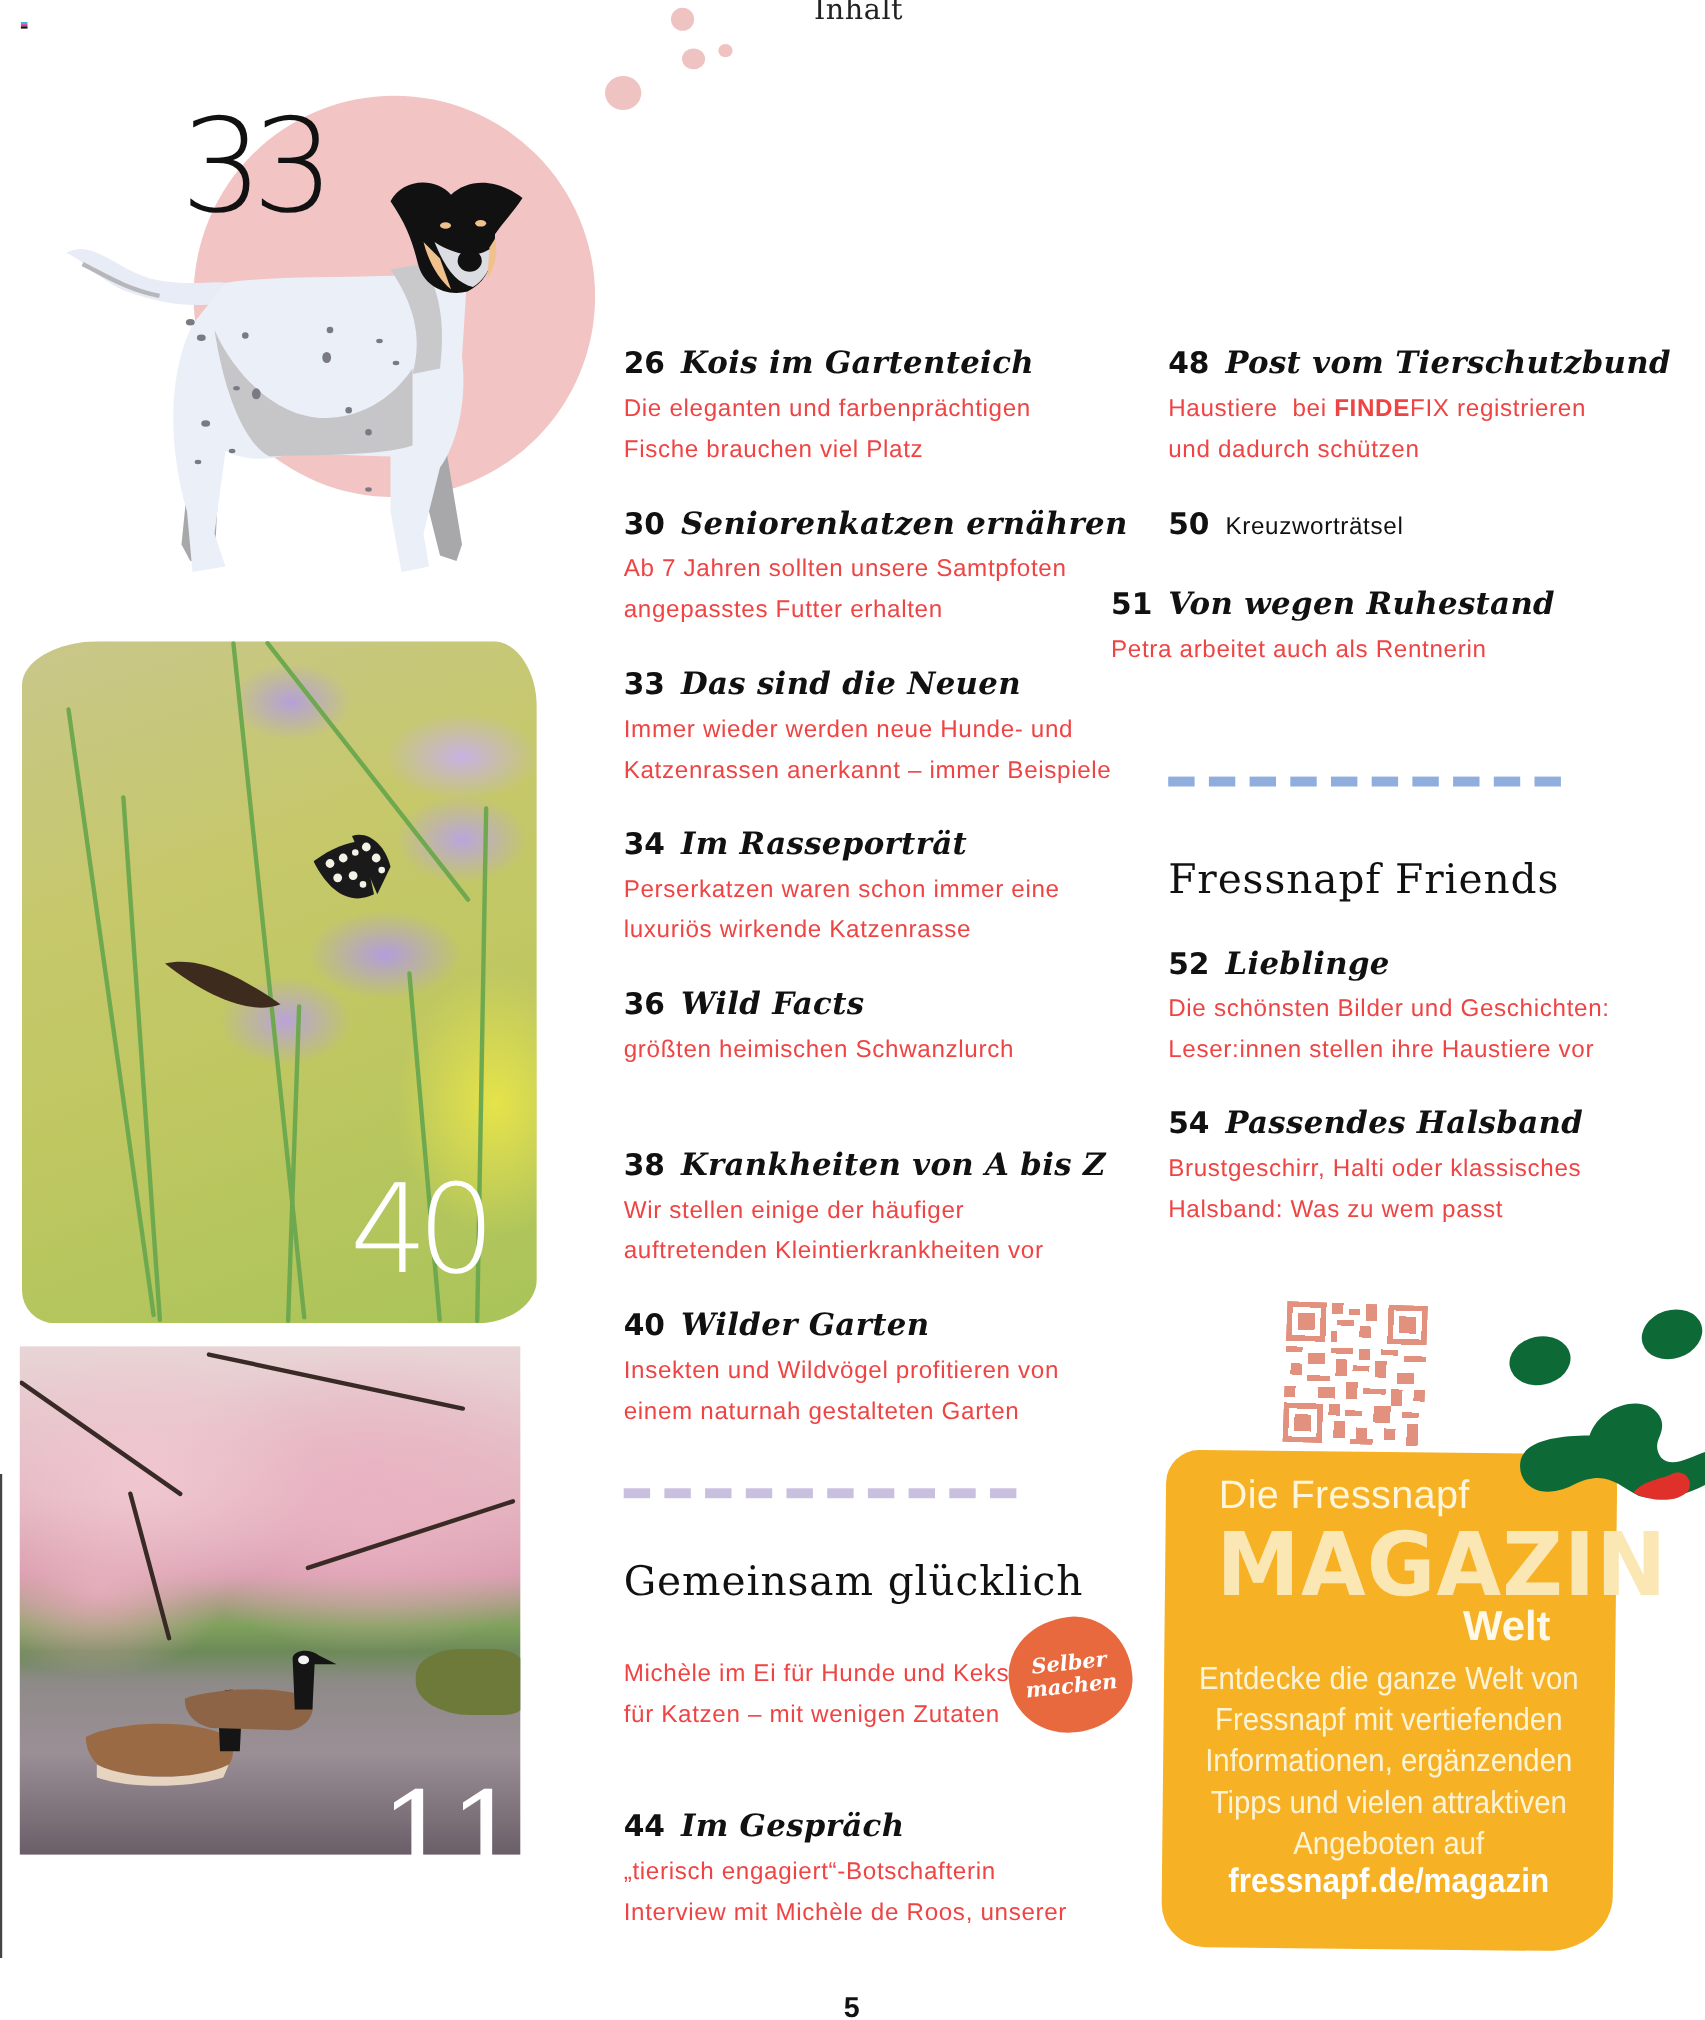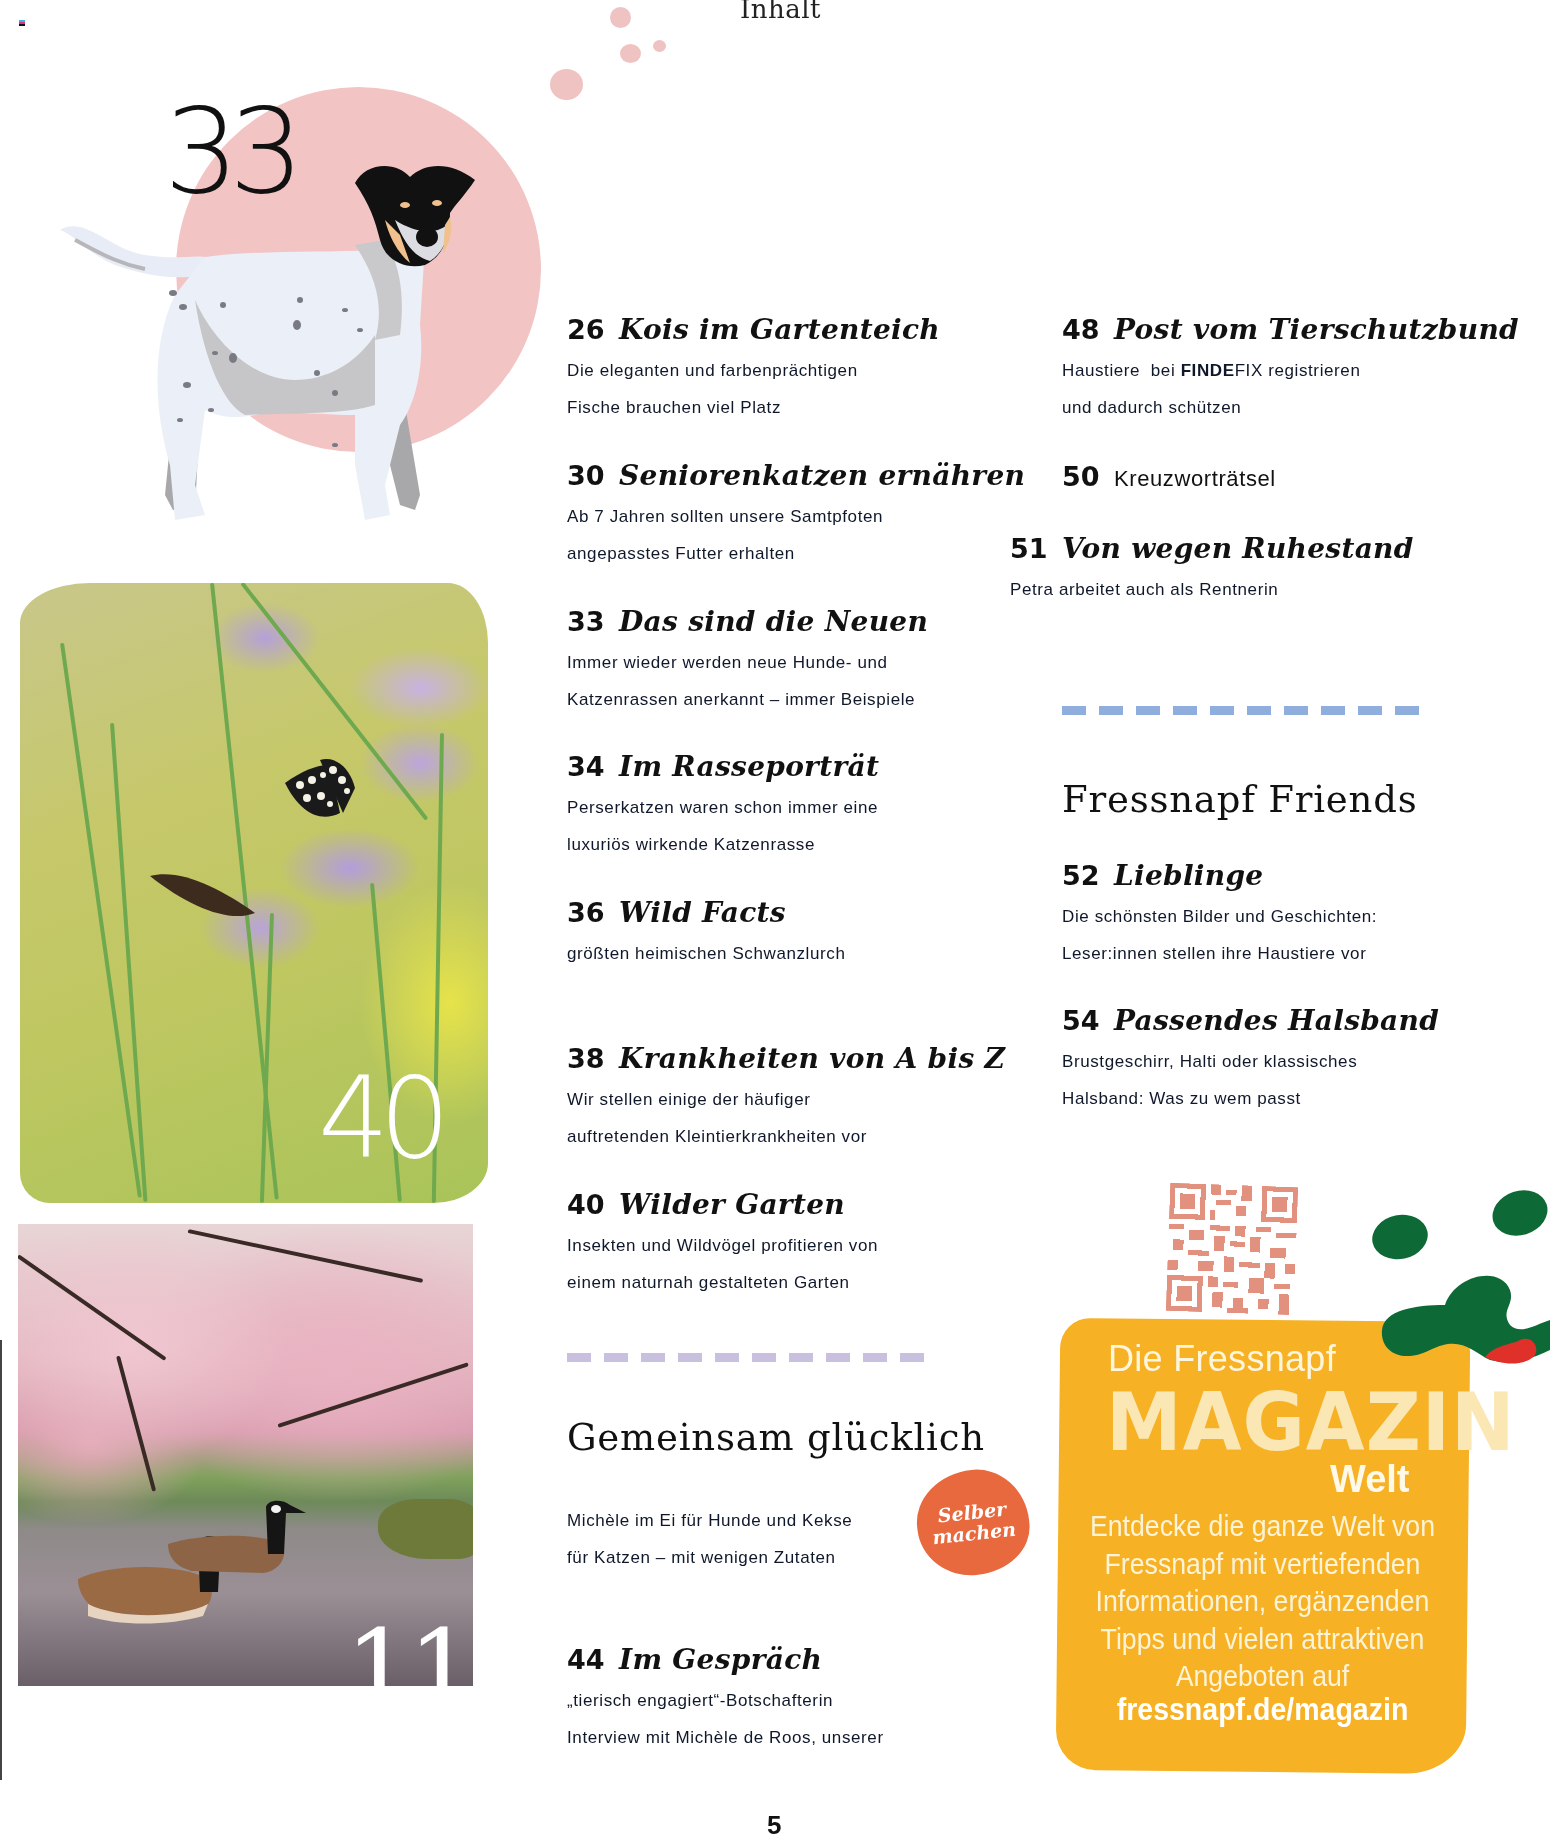--- a/index.html
+++ b/index.html
@@ -62,21 +62,21 @@
   .entry .title-row { white-space: nowrap; line-height: 34px; height: 34px; }
   .entry .page-no {
     font-family: "DejaVu Sans", sans-serif; font-weight: bold; font-size: 27px; color: #111;
     display: inline-block; min-width: 52px;
   }
   .entry .title {
     font-family: "DejaVu Serif", serif; font-style: italic; font-weight: bold; font-size: 28px; color: #111;
     letter-spacing: 0.3px;
   }
   .entry .desc {
-    font-family: "Liberation Sans", sans-serif; font-size: 17px; color: #0f172a;
+    font-family: "Liberation Sans", sans-serif; font-size: 22px; color: #ef4444;
     line-height: 36.5px; margin-top: 6px; letter-spacing: 0.6px;
   }
   .entry .desc b { font-weight: bold; }
   .entry.plain .title { font-family: "Liberation Sans", sans-serif; font-style: normal; font-weight: normal; font-size: 22px; letter-spacing: 0.6px; }
 
   .dashes { position: absolute; height: 9px; display: flex; gap: 13px; }
   .dashes span { display: block; width: 24px; height: 9px; }
   .dashes.lilac span { background: #c9bfdf; }
   .dashes.blue span { background: #8faede; }
 

